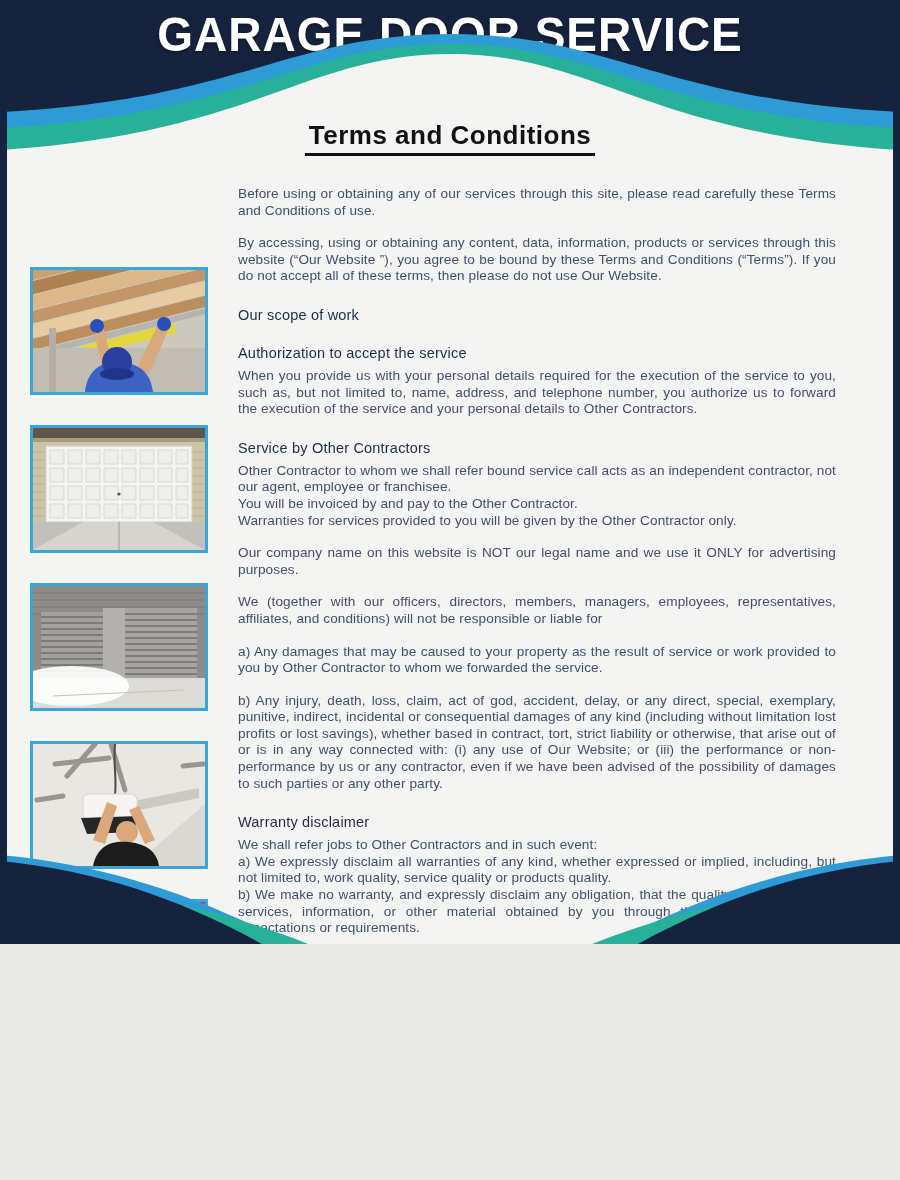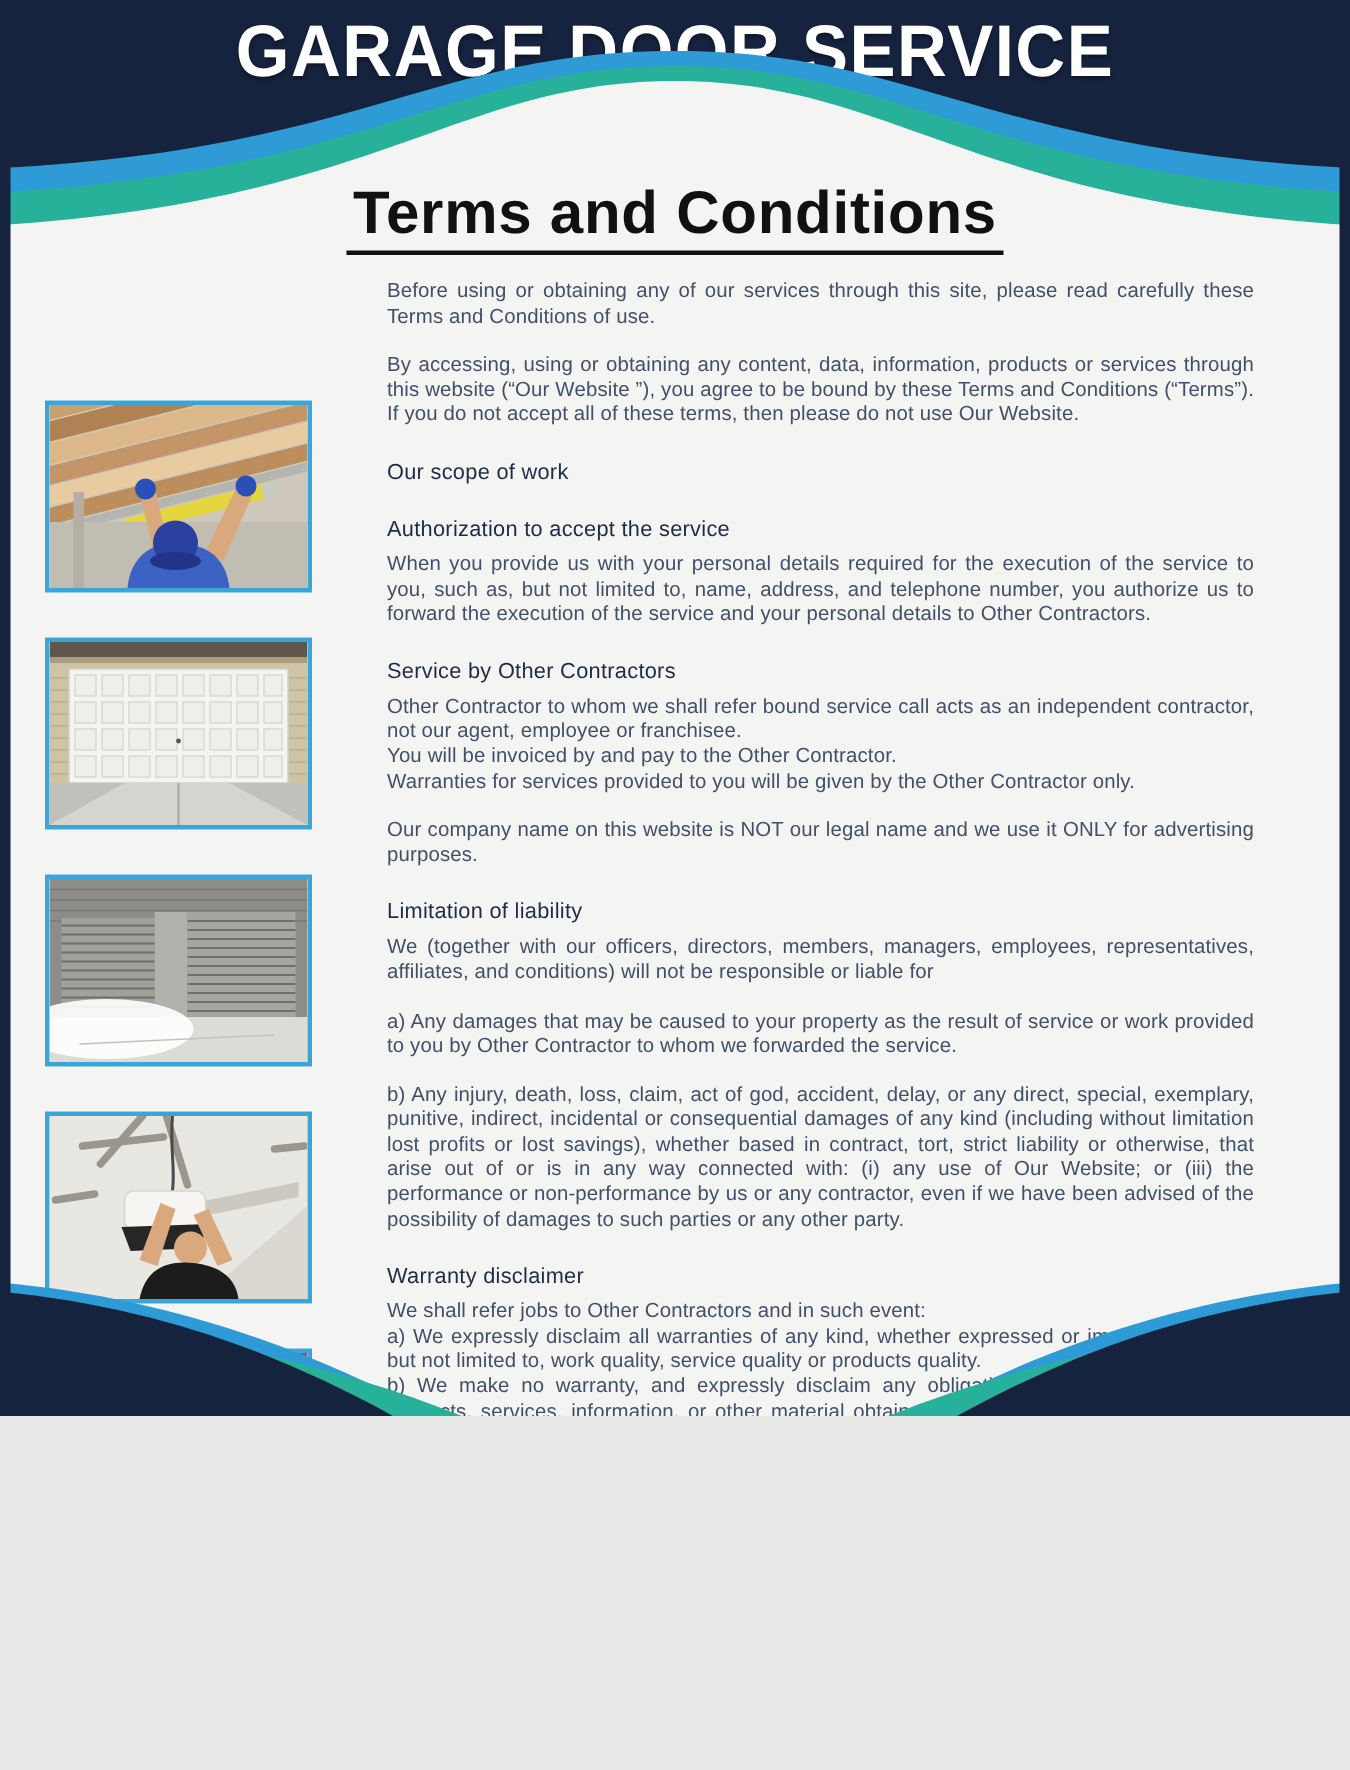--- a/index.html
+++ b/index.html
@@ -19,26 +19,26 @@
     position:absolute; top:5px; left:0; width:100%; text-align:center;
     color:#ffffff; font-size:46px; font-weight:800; letter-spacing:1px;
     transform:scaleY(1.06); transform-origin:top center;
     text-shadow:0 2px 3px rgba(0,0,0,.35);
     white-space:nowrap;
   }
   .wave-top { position:absolute; left:0; bottom:0; width:900px; height:160px; display:block; }
 
   .page-title-wrap { position:absolute; top:120px; left:0; width:100%; text-align:center; z-index:3; }
   .page-title {
-    display:inline-block; font-size:40px; font-weight:700; color:#111111;
+    display:inline-block; font-size:26px; font-weight:700; color:#111111;
     border-bottom:3px solid #111111; padding:0 4px 2px 4px; letter-spacing:0.5px;
   }
 
   
-  .main { position:relative; z-index:2; display:flex; padding:0 64px 0 30px;gap:20px; }
+  .main { position:relative; z-index:2; display:flex; padding:0 64px 0 30px; }
   .photo-col { width:178px; flex:none; padding-top:107px; }
   .photo-frame {
     width:178px; height:128px; border:3px solid #3aa5d9; background:#ffffff;
     margin-bottom:30px; overflow:hidden;
   }
   .photo-frame svg { display:block; width:172px; height:122px; }
   .text-col { flex:1; margin-left:30px; padding-top:26px; color:#40506a; }
 
   .sec-heading {
     font-size:14.5px; font-weight:400; color:#1d2c48;
@@ -330,21 +330,20 @@
     <h3 class="sec-heading">Service by Other Contractors</h3>
     <div class="sec-paras">
             <p class="body-p">Other Contractor to whom we shall refer bound service call acts as an independent contractor, not our agent, employee or franchisee.
 You will be invoiced by and pay to the Other Contractor.
 Warranties for services provided to you will be given by the Other Contractor only.</p>
             <p class="body-p">Our company name on this website is NOT our legal name and we use it ONLY for advertising purposes.</p>
           </div>
   </div>
 
   <div class="section">
-    <h3 class="sec-heading">Limitation of liability</h3>
     <div class="sec-paras">
             <p class="body-p">We (together with our officers, directors, members, managers, employees, representatives, affiliates, and conditions) will not be responsible or liable for</p>
             <p class="body-p">a) Any damages that may be caused to your property as the result of service or work provided to you by Other Contractor to whom we forwarded the service.</p>
             <p class="body-p">b) Any injury, death, loss, claim, act of god, accident, delay, or any direct, special, exemplary, punitive, indirect, incidental or consequential damages of any kind (including without limitation lost profits or lost savings), whether based in contract, tort, strict liability or otherwise, that arise out of or is in any way connected with: (i) any use of Our Website; or (iii) the performance or non-performance by us or any contractor, even if we have been advised of the possibility of damages to such parties or any other party.</p>
           </div>
   </div>
 
   <div class="section">
     <h3 class="sec-heading">Warranty disclaimer</h3>
     <div class="sec-paras">

